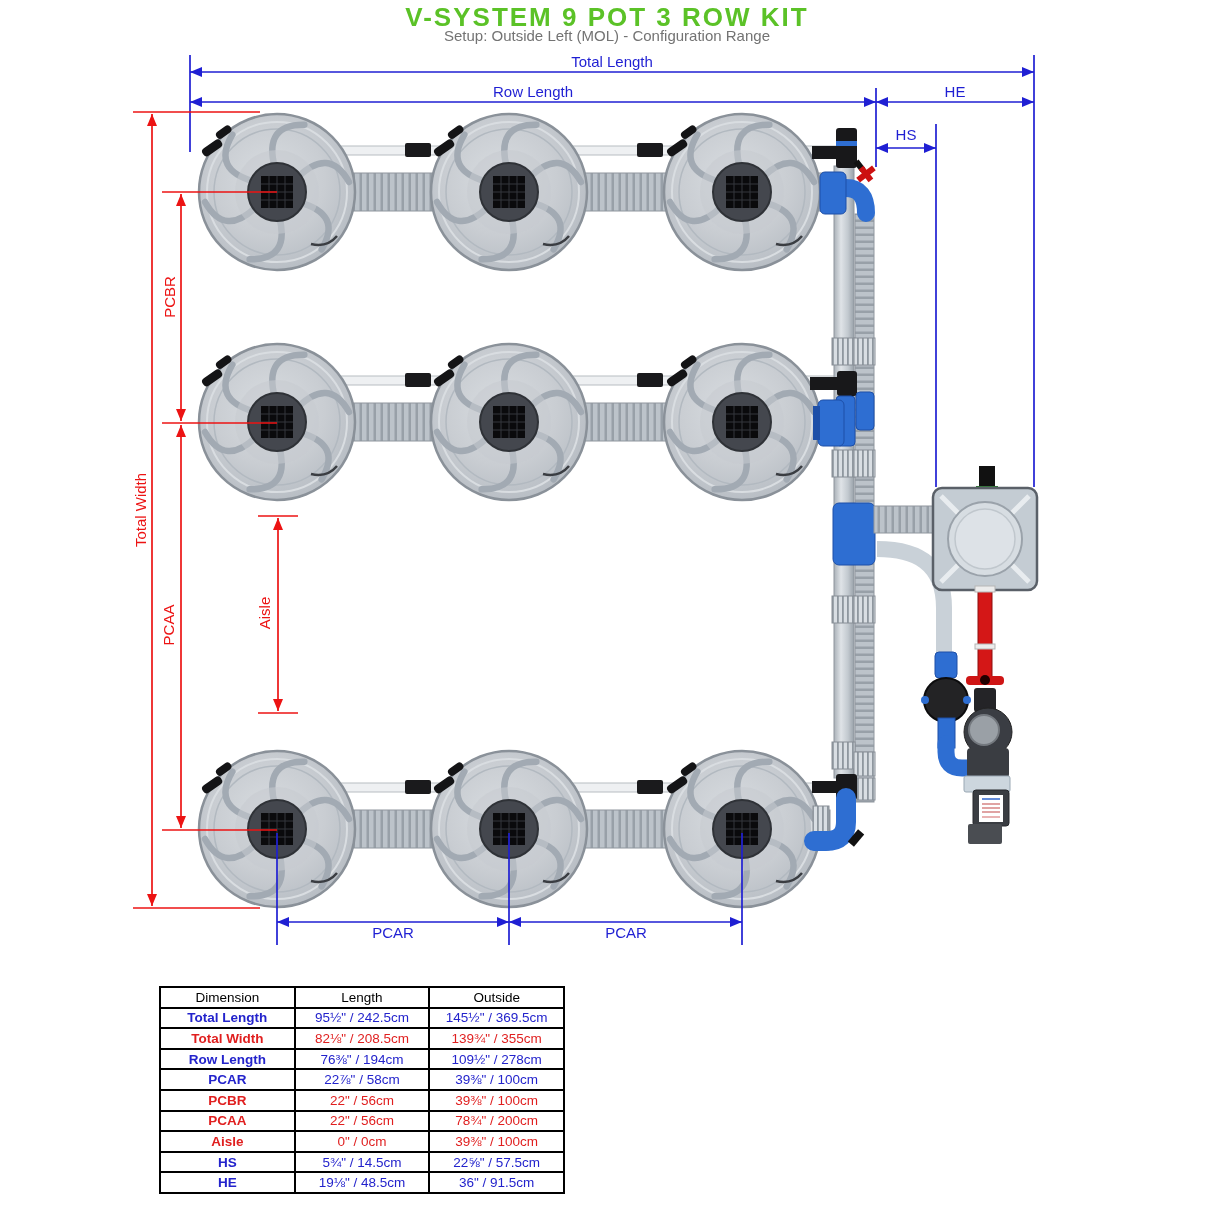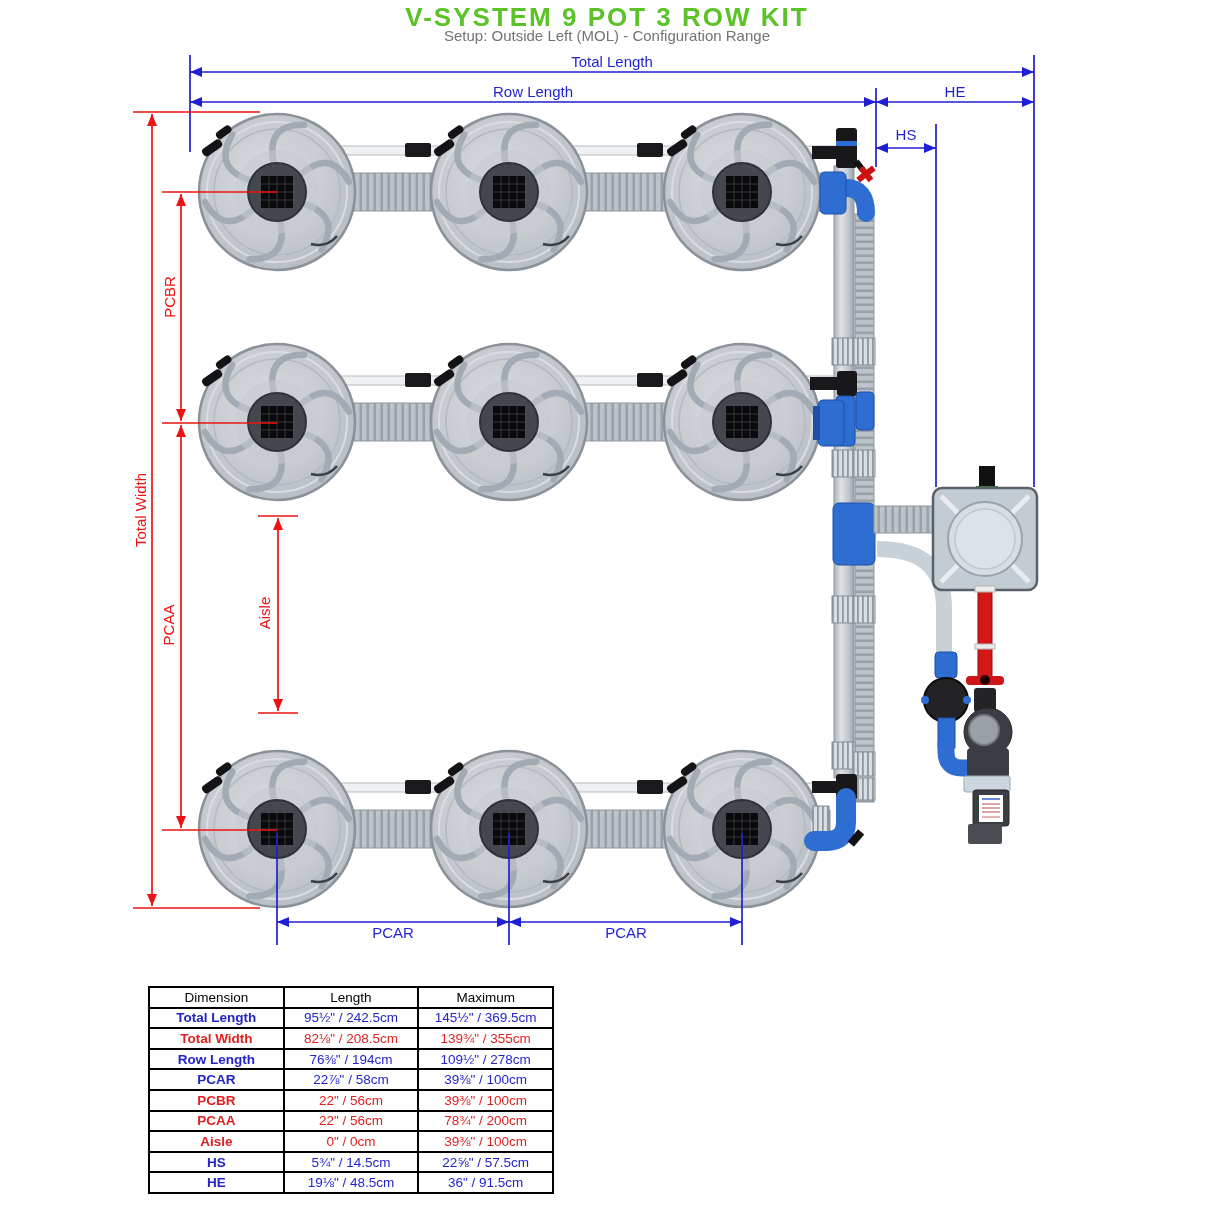--- a/index.html
+++ b/index.html
@@ -6,21 +6,21 @@
     font-family:"Liberation Sans",sans-serif;}
   .page{position:relative;width:1214px;height:1214px;}
   .title{position:absolute;top:2px;left:0;right:0;text-align:center;
     font-size:26px;font-weight:bold;letter-spacing:2px;color:#5bc227;}
   .subtitle{position:absolute;top:27px;left:0;right:0;text-align:center;
     font-size:15px;color:#737373;}
   svg.diagram{position:absolute;top:0;left:0;}
   svg text{font-family:"Liberation Sans",sans-serif;font-size:15px;}
   .dimtext-b{fill:#1f1fd3;}
   .dimtext-r{fill:#ec1313;}
-  table.dims{position:absolute;left:148px;top:986px;width:406px;border-collapse:collapse;
+  table.dims{position:absolute;left:159px;top:986px;width:406px;border-collapse:collapse;
     table-layout:fixed;font-size:13.5px;background:#fff;}
   table.dims th,table.dims td{border:2px solid #000;text-align:center;padding:0 2px;height:18.6px;
     overflow:hidden;white-space:nowrap;}
   table.dims th{font-weight:normal;color:#000;}
   td.dim-name{font-weight:bold;}
   td.blue{color:#2323cc;}
   td.red{color:#e01f1f;}
 </style>
 </head>
 <body>
@@ -260,21 +260,21 @@
       <text class="dimtext-r" text-anchor="middle" transform="translate(174,625) rotate(-90)">PCAA</text>
       <text class="dimtext-r" text-anchor="middle" transform="translate(270,613) rotate(-90)">Aisle</text>
     </g>
   </svg>
 
   <table class="dims">
     <thead>
       <tr>
         <th>Dimension</th>
         <th>Length</th>
-        <th>Maximum</th>
+        <th>Outside</th>
       </tr>
     </thead>
     <tbody>
         <tr>
           <td class="blue dim-name">Total Length</td>
           <td class="blue">95½" / 242.5cm</td>
           <td class="blue">145½" / 369.5cm</td>
         </tr>
         <tr>
           <td class="red dim-name">Total Width</td>

